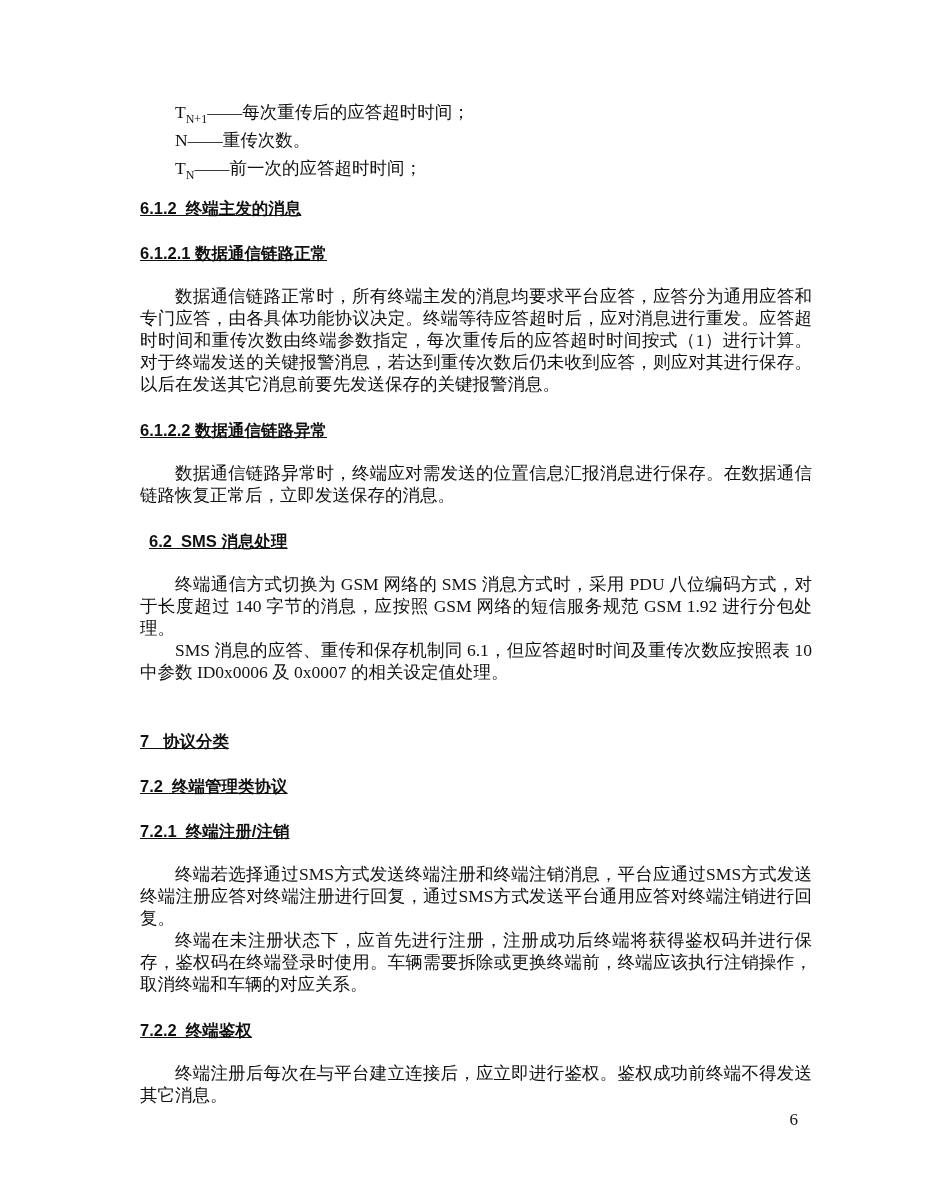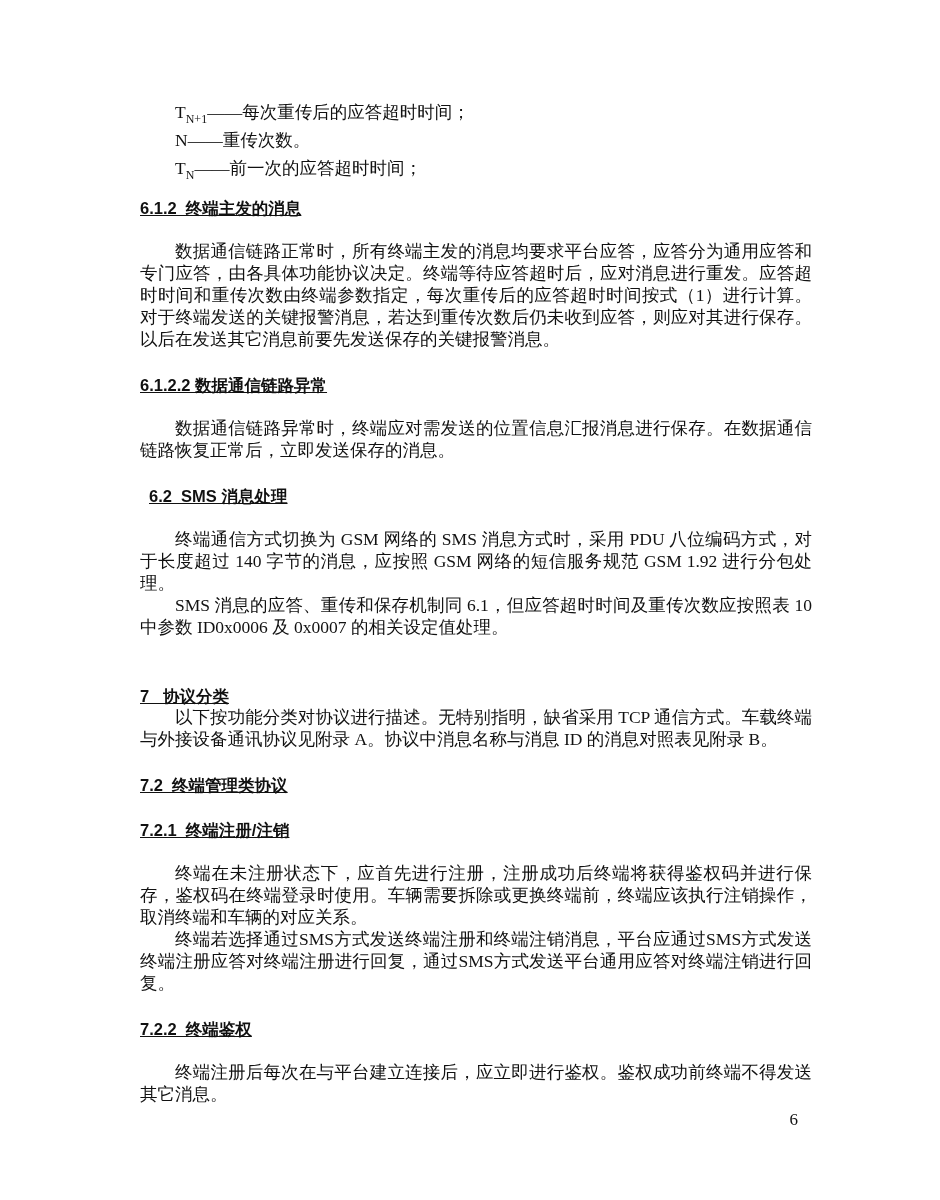--- a/index.html
+++ b/index.html
@@ -38,21 +38,21 @@
     line-height: 20px;
     margin: 25px 0 22px 0;
     white-space: pre;
     text-decoration: underline;
   }
   .heading.first {
     margin-top: 16px;
   }
   .heading.chapter {
     margin-top: 48px;
-    margin-bottom: 0;
+    margin-bottom: 12px;
   }
   .heading.indent-sm {
     padding-left: 9px;
   }
   
   .para {
     font-size: 17.5px;
     line-height: 22px;
     text-align: justify;
     text-indent: 2em;
@@ -73,38 +73,38 @@
   <div class="content">
 
     <div class="def-list">
       <div class="def-line"><span>T</span><sub>N+1</sub><span>——每次重传后的应答超时时间；</span></div>
       <div class="def-line"><span>N</span><sub></sub><span>——重传次数。</span></div>
       <div class="def-line"><span>T</span><sub>N</sub><span>——前一次的应答超时时间；</span></div>
     </div>
 
     <div class="heading first">6.1.2  终端主发的消息</div>
 
+    <div class="heading">6.1.2.1 数据通信链路正常</div>
     <p class="para">数据通信链路正常时，所有终端主发的消息均要求平台应答，应答分为通用应答和专门应答，由各具体功能协议决定。终端等待应答超时后，应对消息进行重发。应答超时时间和重传次数由终端参数指定，每次重传后的应答超时时间按式（1）进行计算。对于终端发送的关键报警消息，若达到重传次数后仍未收到应答，则应对其进行保存。以后在发送其它消息前要先发送保存的关键报警消息。</p>
 
     <div class="heading">6.1.2.2 数据通信链路异常</div>
     <p class="para">数据通信链路异常时，终端应对需发送的位置信息汇报消息进行保存。在数据通信链路恢复正常后，立即发送保存的消息。</p>
 
     <div class="heading indent-sm">6.2  SMS 消息处理</div>
     <p class="para">终端通信方式切换为 GSM 网络的 SMS 消息方式时，采用 PDU  八位编码方式，对于长度超过 140 字节的消息，应按照 GSM 网络的短信服务规范 GSM 1.92 进行分包处理。</p>
     <p class="para">SMS 消息的应答、重传和保存机制同 6.1，但应答超时时间及重传次数应按照表 10 中参数 ID0x0006 及 0x0007 的相关设定值处理。</p>
 
     <div class="heading chapter">7   协议分类</div>
 
-    <p class="para">以下按功能分类对协议进行描述。无特别指明，缺省采用 TCP 通信方式。车载终端与外接设备通讯协议见附录 A。协议中消息名称与消息 ID 的消息对照表见附录 B。</p>
 
     <div class="heading">7.2  终端管理类协议</div>
 
     <div class="heading">7.2.1  终端注册/注销</div>
+    <p class="para">终端若选择通过SMS方式发送终端注册和终端注销消息，平台应通过SMS方式发送终端注册应答对终端注册进行回复，通过SMS方式发送平台通用应答对终端注销进行回复。</p>
     <p class="para">终端在未注册状态下，应首先进行注册，注册成功后终端将获得鉴权码并进行保存，鉴权码在终端登录时使用。车辆需要拆除或更换终端前，终端应该执行注销操作，取消终端和车辆的对应关系。</p>
-    <p class="para">终端若选择通过SMS方式发送终端注册和终端注销消息，平台应通过SMS方式发送终端注册应答对终端注册进行回复，通过SMS方式发送平台通用应答对终端注销进行回复。</p>
 
     <div class="heading">7.2.2  终端鉴权</div>
     <p class="para">终端注册后每次在与平台建立连接后，应立即进行鉴权。鉴权成功前终端不得发送其它消息。</p>
 
   </div>
 
   <div class="page-number">6</div>
 </div>
 
 </body></html>

